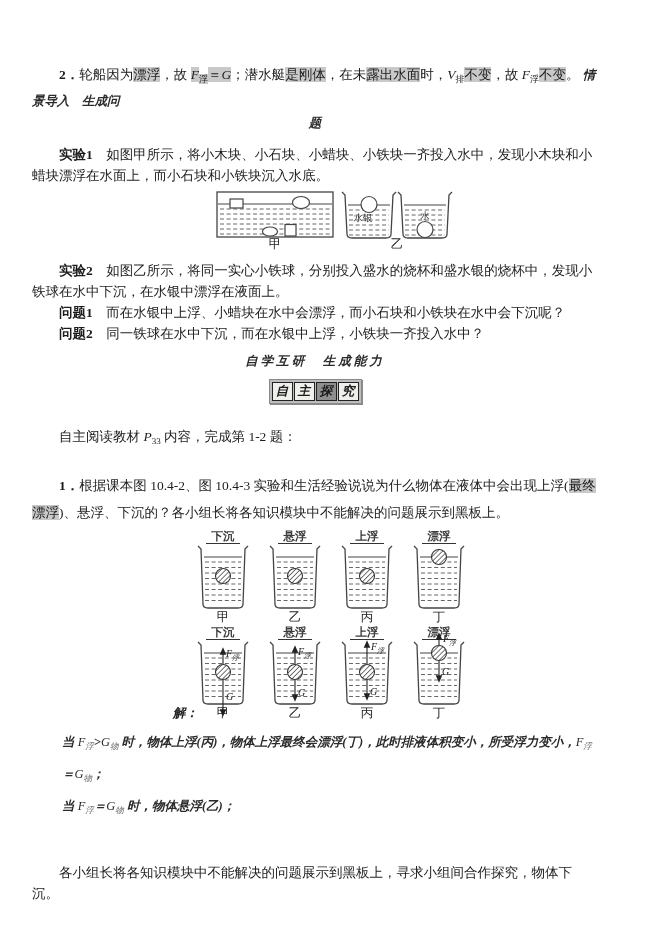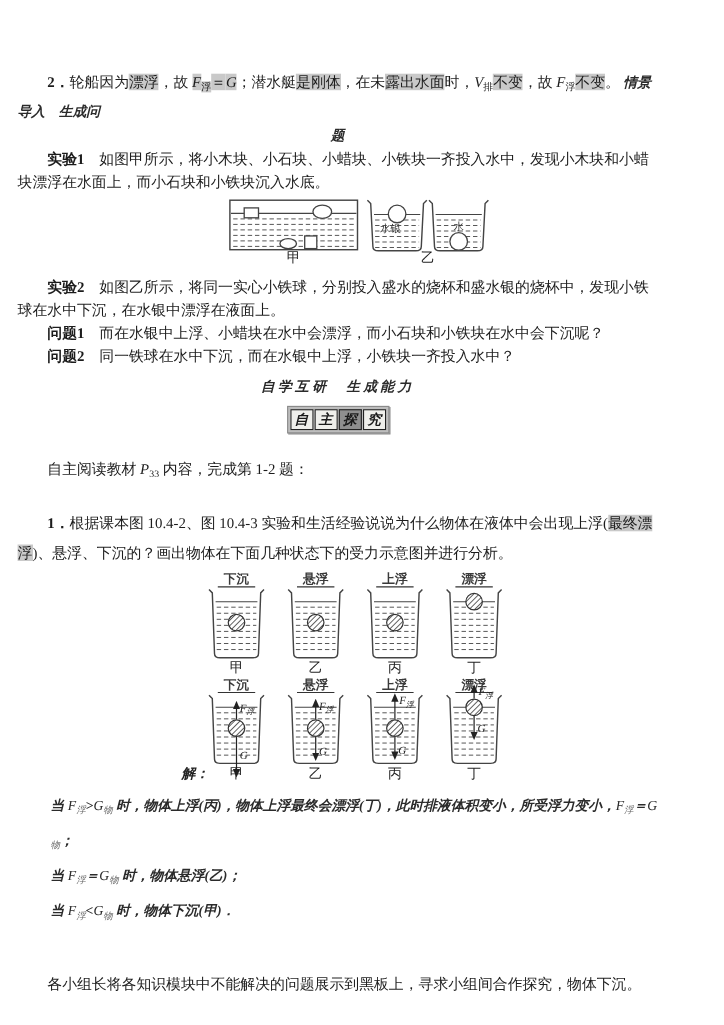--- a/index.html
+++ b/index.html
@@ -3,27 +3,27 @@
 <meta charset="utf-8">
 <style>
   html,body{margin:0;padding:0;background:#fff;}
   .page{
     position:relative;
     width:628px;height:932px;
     background:#ffffff;
     font-family:"Liberation Serif","DejaVu Serif",serif;
     color:#1c1c1c;font-size:13.5px;
     box-sizing:border-box;
-    padding:64px 30px 0 16px;
+    padding:64px 30px 0 32px;
     overflow:hidden;
   }
   p{margin:0;line-height:21px;}
   .indent{text-indent:2em;}
   .center{text-align:center;}
-  .mt6{margin-top:6px;}.mt10{}
+  .mt6{margin-top:6px;}.mt10{margin-top:10px;}
   .seg-n{}
   .seg-b{font-weight:bold;}
   .seg-hl{background:#c9c9c9;}
   .seg-v{font-style:italic;}
   .seg-vhl{font-style:italic;background:#c9c9c9;}
   .seg-sub{font-size:9px;vertical-align:-3px;}
   .seg-subhl{font-size:9px;vertical-align:-3px;background:#c9c9c9;}
   .seg-hw{font-style:italic;font-weight:bold;color:#2b2b2b;font-size:12.5px;}
   .seg-hwv{font-style:italic;color:#2b2b2b;font-size:12.5px;}
   .seg-hwsub{font-style:italic;color:#666;font-size:8.5px;vertical-align:-3px;}
@@ -118,21 +118,21 @@
     <span class="explore-box">
         <span class="explore-cell">自</span>
         <span class="explore-cell">主</span>
         <span class="explore-cell selected">探</span>
         <span class="explore-cell">究</span>
       </span>
   </div>
 
   <p class="indent reading-p"><span class="seg-n">自主阅读教材 </span><span class="seg-v">P</span><span class="seg-sub">33</span><span class="seg-n"> 内容，完成第 1-2 题：</span></p>
 
-  <p class="indent item1-p"><span class="seg-b">1．</span><span class="seg-n">根据课本图 10.4-2、图 10.4-3 实验和生活经验说说为什么物体在液体中会出现上浮(</span><span class="seg-hl">最终漂浮</span><span class="seg-n">)、悬浮、下沉的？画出物体在下面几种状态下的受力示意图并进行分析。</span></p>
+  <p class="indent item1-p"><span class="seg-b">1．</span><span class="seg-n">根据课本图 10.4-2、图 10.4-3 实验和生活经验说说为什么物体在液体中会出现上浮(</span><span class="seg-hl">最终漂浮</span><span class="seg-n">)、悬浮、下沉的？各小组长将各知识模块中不能解决的问题展示到黑板上。</span></p>
 
   <div class="figB-wrap">
     <svg width="320" height="94" viewBox="0 0 320 94">
         <defs>
           <pattern id="hpB1" width="3.5" height="3.5" patternUnits="userSpaceOnUse" patternTransform="rotate(45)">
             <rect width="3.5" height="3.5" fill="#fff"></rect>
             <line x1="0" y1="0" x2="0" y2="3.5" stroke="#333" stroke-width="1.4"></line>
           </pattern>
           <marker id="arB1" markerWidth="7" markerHeight="7" refX="3.5" refY="3.5" orient="auto">
             <path d="M0,0.5 L7,3.5 L0,6.5 Z" fill="#222"></path>
@@ -277,18 +277,17 @@
         <text x="272" y="16" font-size="10" font-style="italic" fill="#222" font-family="&quot;Liberation Serif&quot;,&quot;DejaVu Serif&quot;,serif"><tspan>F</tspan><tspan font-size="7" dy="2.5">浮</tspan></text>
         <text x="271" y="49" font-size="10" font-style="italic" fill="#222" font-family="&quot;Liberation Serif&quot;,&quot;DejaVu Serif&quot;,serif"><tspan>G</tspan></text>
         <text x="268" y="91" text-anchor="middle" font-size="12.5" fill="#1c1c1c">丁</text>
         <text x="2" y="91" font-size="12.5" font-style="italic" font-weight="bold" fill="#222">解：</text>
       </svg>
   </div>
 
   <div class="solutions">
     <p><span class="seg-hw">当 </span><span class="seg-hwv">F</span><span class="seg-hwsub">浮</span><span class="seg-hw">&gt;</span><span class="seg-hwv">G</span><span class="seg-hwsub">物</span><span class="seg-hw"> 时，物体上浮(丙)，物体上浮最终会漂浮(丁)，此时排液体积变小，所受浮力变小，</span><span class="seg-hwv">F</span><span class="seg-hwsub">浮</span><span class="seg-hw">＝</span><span class="seg-hwv">G</span><span class="seg-hwsub">物</span><span class="seg-hw">；</span></p>
     <p><span class="seg-hw">当 </span><span class="seg-hwv">F</span><span class="seg-hwsub">浮</span><span class="seg-hw">＝</span><span class="seg-hwv">G</span><span class="seg-hwsub">物</span><span class="seg-hw"> 时，物体悬浮(乙)；</span></p>
-    <p><span class="seg-hw">当 </span><span class="seg-hwv">F</span><span class="seg-hwsub">浮</span><span class="seg-hw">&lt;</span><span class="seg-hwv">G</span><span class="seg-hwsub">物</span><span class="seg-hw"> 时，物体下沉(甲)．</span></p>
   </div>
 
   <p class="indent group-p"><span class="seg-n">各小组长将各知识模块中不能解决的问题展示到黑板上，寻求小组间合作探究，物体下沉。</span></p>
 
 </div>
 
 </body></html>

